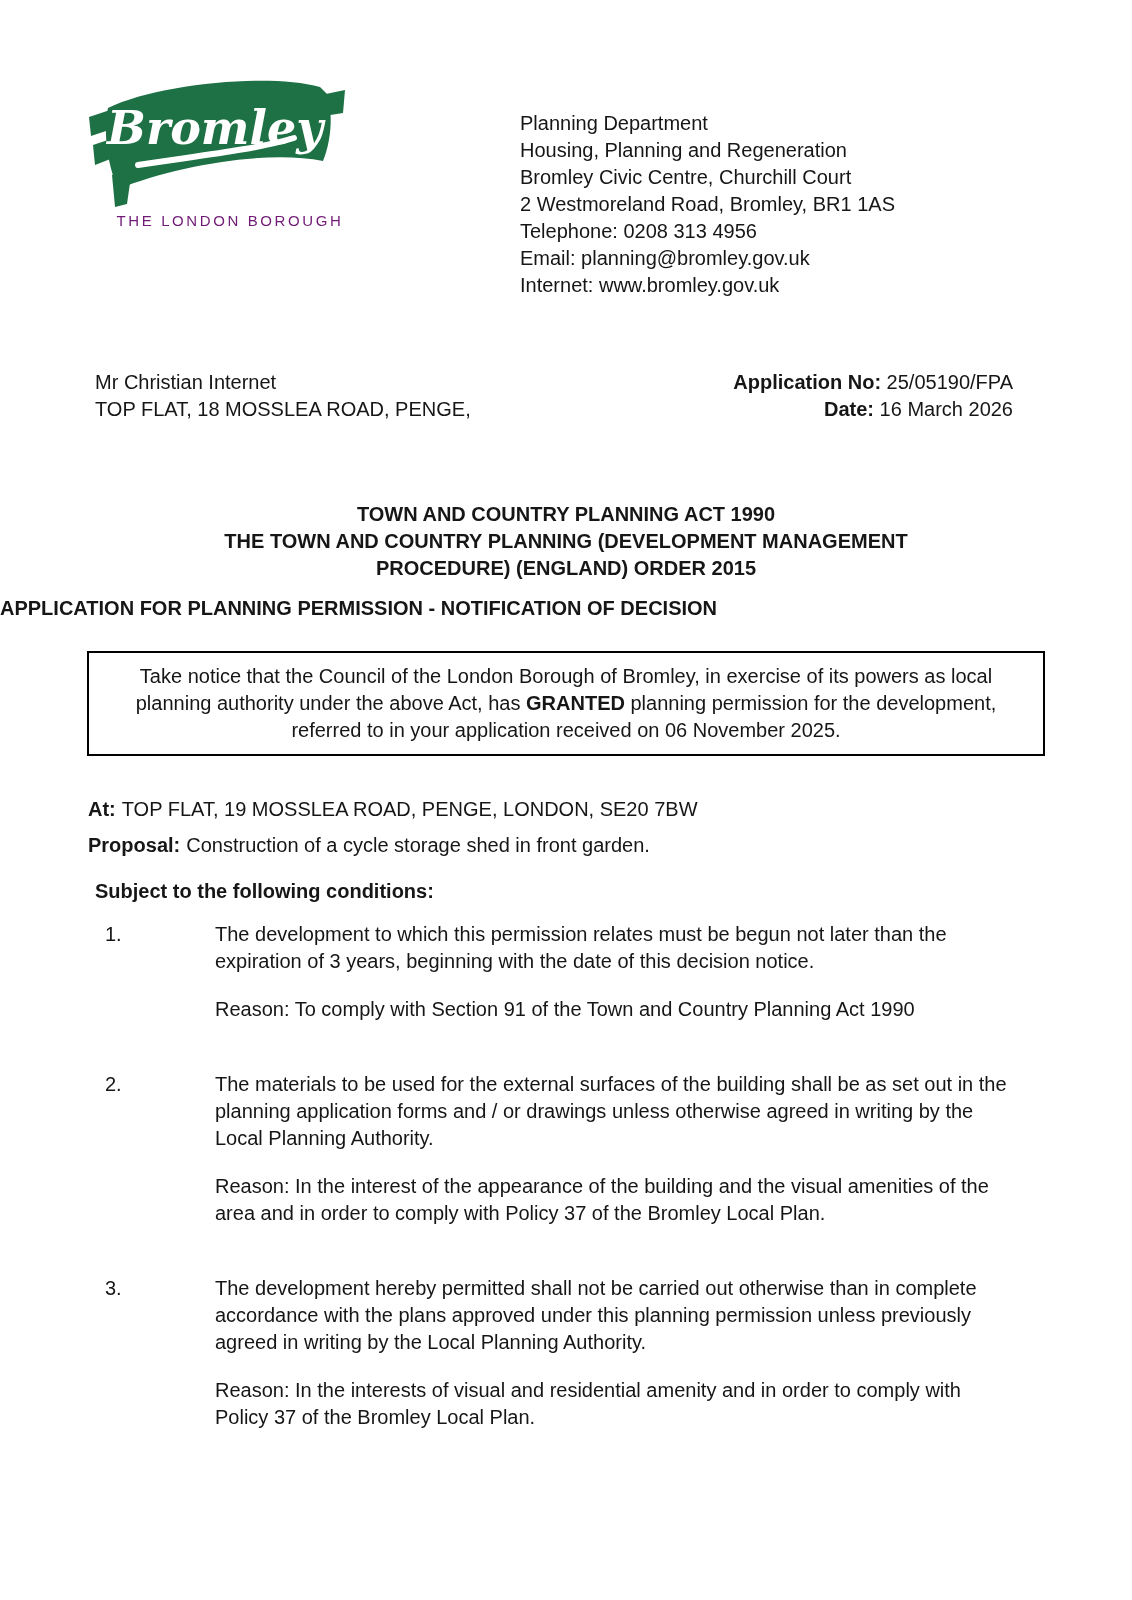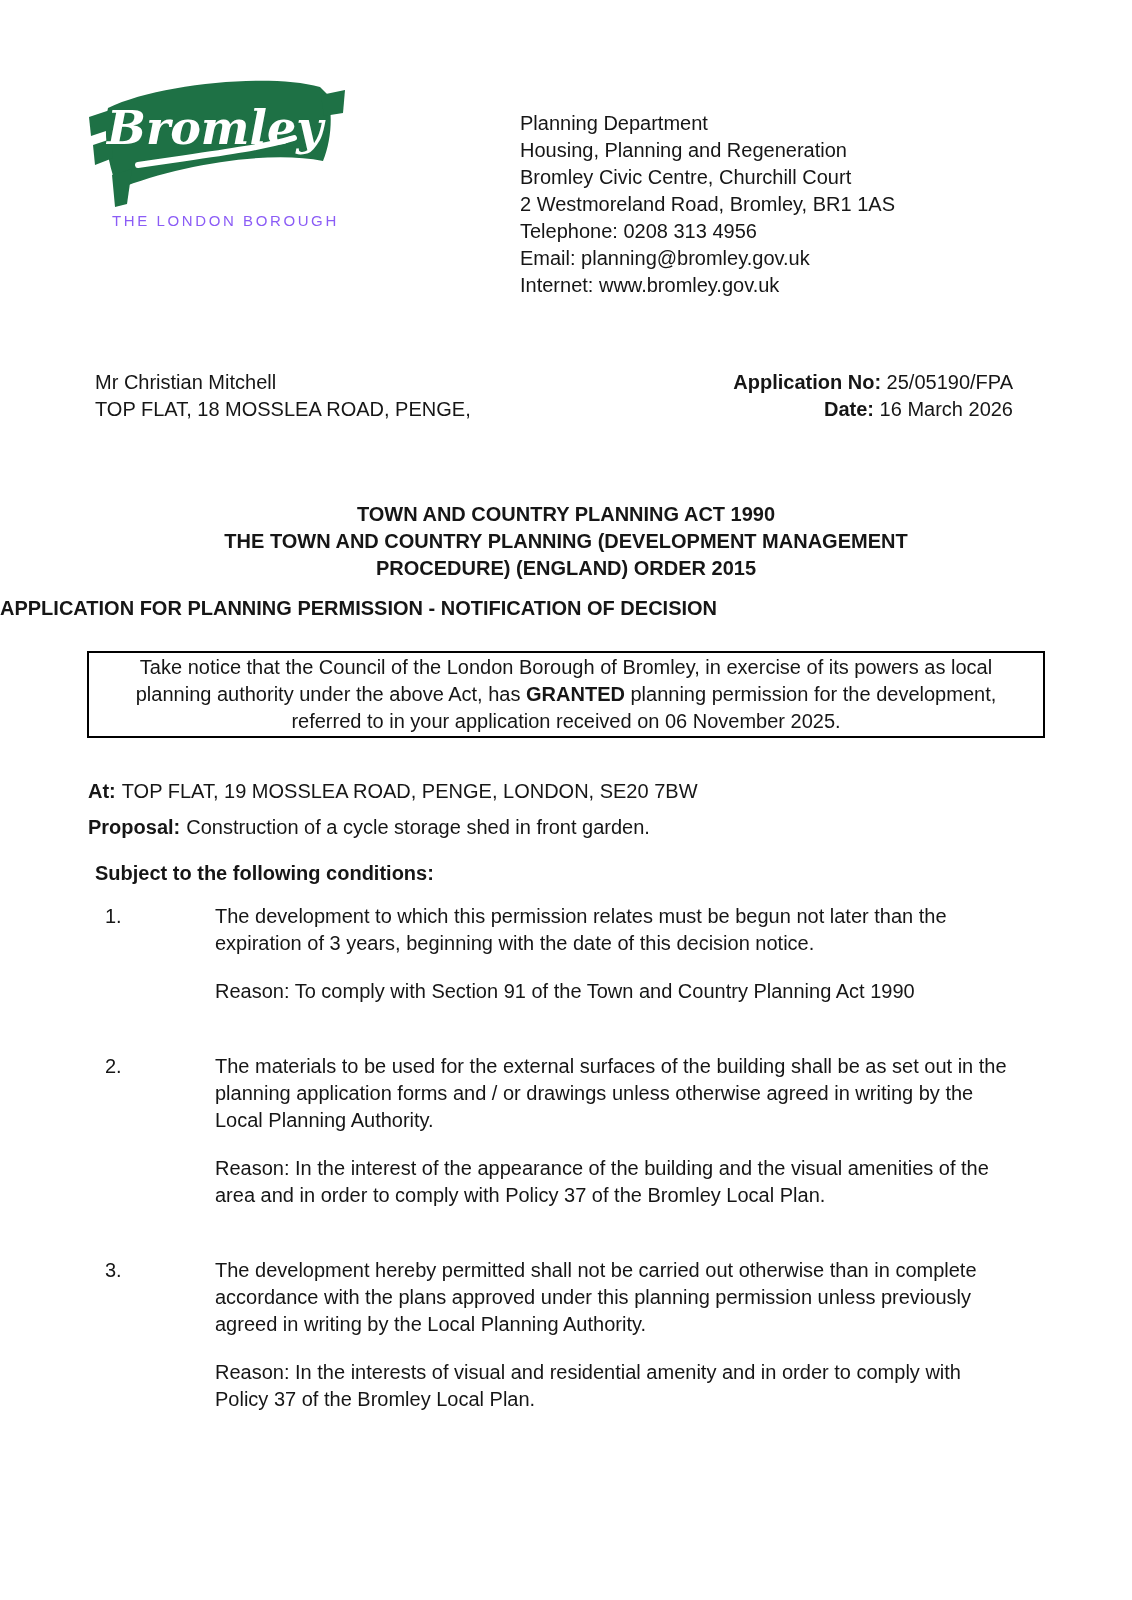--- a/index.html
+++ b/index.html
@@ -8,21 +8,21 @@
     width: 1132px; height: 1600px;
     font-family: "Liberation Sans", sans-serif;
     font-size: 20px; line-height: 27px;
     color: #161616;
     overflow: hidden;
     position: relative;
   }
 
   
   .header { display: flex; align-items: flex-start; padding: 68px 0 0 86px; }
-  .logo-wrap { width: 262px; flex: none; }
+  .logo-wrap { width: 262px; flex: none; text-align: center; }
   .logo-art { display: block; }
   .logo-tagline {
     margin-top: 3px; padding-left: 26px;
     font-size: 15px; letter-spacing: 2.6px; line-height: 20px;
     white-space: nowrap;
   }
   .dept { margin-left: 172px; padding-top: 2px; margin-top: 40px; }
 
   
   .recipient-row { display: flex; justify-content: space-between; margin: 70px 119px 0 95px; }
@@ -30,21 +30,21 @@
   .meta b { font-weight: bold; }
 
   
   .act { margin-top: 78px; text-align: center; font-weight: bold; }
   .subtitle { margin-top: 13px; font-weight: bold; }
 
   
   .notice-box {
     margin: 29px 0 0 87px; width: 958px;
     border: 2px solid #000;
-    padding: 1px 18px;
+    padding: 10px 18px;
     text-align: center;
   }
   .notice-box b { font-weight: bold; }
 
   
   .at-line { margin: 40px 0 0 88px; }
   .proposal-line { margin: 9px 0 0 88px; }
   .inline-label { font-weight: bold; margin-right: 6px; }
 
   .subject { margin: 19px 0 0 95px; font-weight: bold; }
@@ -72,37 +72,37 @@
           <path d="M3,49 L24,42 L26,61 L5,68 Z"></path>
           <path d="M7,77 L25,71 L27,90 L9,97 Z"></path>
 
           <path d="M235,27 L259,22 L257,45 L238,48 Z"></path>
 
           <path d="M26,107 L46,101 L41,136 L29,139 Z"></path>
         </g>
         <text x="129" y="76" text-anchor="middle" fill="#ffffff" font-family="DejaVu Serif, serif" font-style="italic" font-weight="bold" font-size="46">Bromley</text>
         <path d="M52,97 C110,88 168,82 208,70" stroke="#ffffff" stroke-width="6" fill="none" stroke-linecap="round"></path>
       </svg>
-      <div class="logo-tagline" style="color:#8b5cf6">THE LONDON BOROUGH</div>
+      <div class="logo-tagline" style="color:#701a75">THE LONDON BOROUGH</div>
     </div>
 
     <div class="dept">
       <div>Planning Department</div>
       <div>Housing, Planning and Regeneration</div>
       <div>Bromley Civic Centre, Churchill Court</div>
       <div>2 Westmoreland Road, Bromley, BR1 1AS</div>
       <div>Telephone: 0208 313 4956</div>
       <div>Email: planning@bromley.gov.uk</div>
       <div>Internet: www.bromley.gov.uk</div>
     </div>
   </div>
 
   <div class="recipient-row">
     <div>
-      <div>Mr Christian Mitchell</div>
+      <div>Mr Christian Internet</div>
       <div>TOP FLAT, 18 MOSSLEA ROAD, PENGE,</div>
     </div>
     <div class="meta">
       <div>
         <b>Application No:</b>
         <span>25/05190/FPA</span>
       </div>
       <div>
         <b>Date:</b>
         <span>16 March 2026</span>

